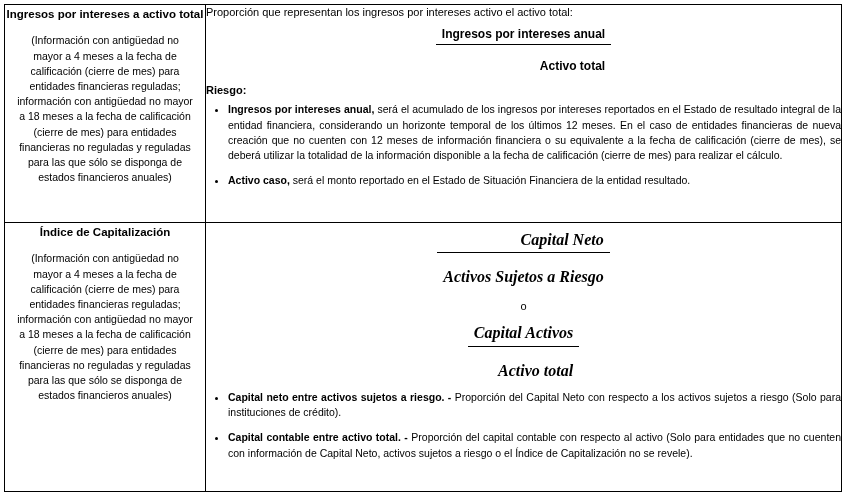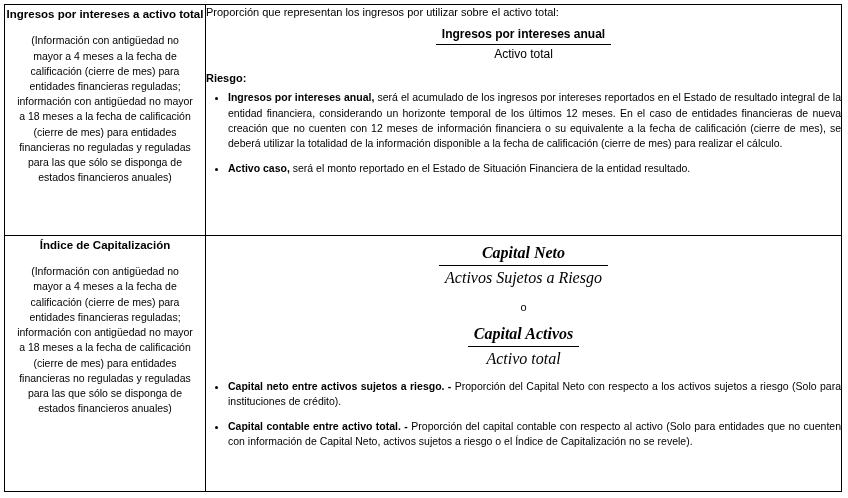--- a/index.html
+++ b/index.html
@@ -59,34 +59,35 @@
   .intro-line {
     margin: 0 0 6px 0;
     font-size: 11px;
   }
   .formula {
     text-align: center;
     margin: 6px 0 8px 0;
   }
   .frac {
     display: inline-block;
-    text-align: center;
+    text-align: right;
   }
   .frac .num {
     display: block;
     border-bottom: 1.5px solid #000000;
     padding: 0 6px 1px 6px;
     font-weight: bold;
     font-size: 12px;
   }
   .frac .den {
     display: block;
     padding: 1px 6px 0 6px;
-    font-weight: normal;
+    font-weight: bold;
     font-size: 12px;
+    margin-top: 12px;
   }
   .frac.italic .num, .frac.italic .den {
     font-style: italic;
     font-family: "Liberation Serif", serif;
     font-size: 16px;
   }
   .donde {
     font-weight: bold;
     font-size: 11px;
     margin: 4px 0 2px 0;
@@ -124,21 +125,21 @@
 
 <div class="page">
   <table class="doc-table">
     <tbody>
       <tr>
         <td class="col-label label-cell">
           <div class="label-title">Ingresos por intereses a activo total</div>
           <div class="label-note">(Información con antigüedad no mayor a 4 meses a la fecha de calificación (cierre de mes) para entidades financieras reguladas; información con antigüedad no mayor a 18 meses a la fecha de calificación (cierre de mes) para entidades financieras no reguladas y reguladas para las que sólo se disponga de estados financieros anuales)</div>
         </td>
         <td class="content-cell">
-          <p class="intro-line">Proporción que representan los ingresos por utilizar sobre el activo total:</p>
+          <p class="intro-line">Proporción que representan los ingresos por intereses activo el activo total:</p>
           <div class="formula">
             <span class="frac">
               <span class="num">Ingresos por intereses anual</span>
               <span class="den">Activo total</span>
             </span>
           </div>
           <div class="donde">Riesgo:</div>
           <ul class="bullets">
             <li><span class="b">Ingresos por intereses anual,</span><span> será el acumulado de los ingresos por intereses reportados en el Estado de resultado integral de la entidad financiera, considerando un horizonte temporal de los últimos 12 meses. En el caso de entidades financieras de nueva creación que no cuenten con 12 meses de información financiera o su equivalente a la fecha de calificación (cierre de mes), se deberá utilizar la totalidad de la información disponible a la fecha de calificación (cierre de mes) para realizar el cálculo.</span></li>
             <li><span class="b">Activo caso,</span><span> será el monto reportado en el Estado de Situación Financiera de la entidad resultado.</span></li>

